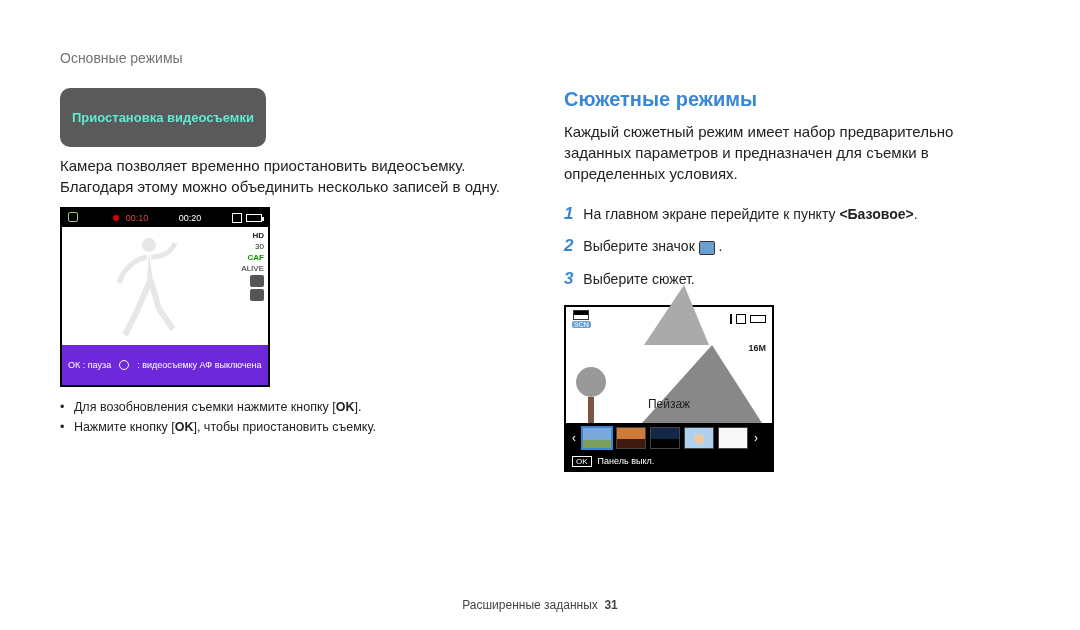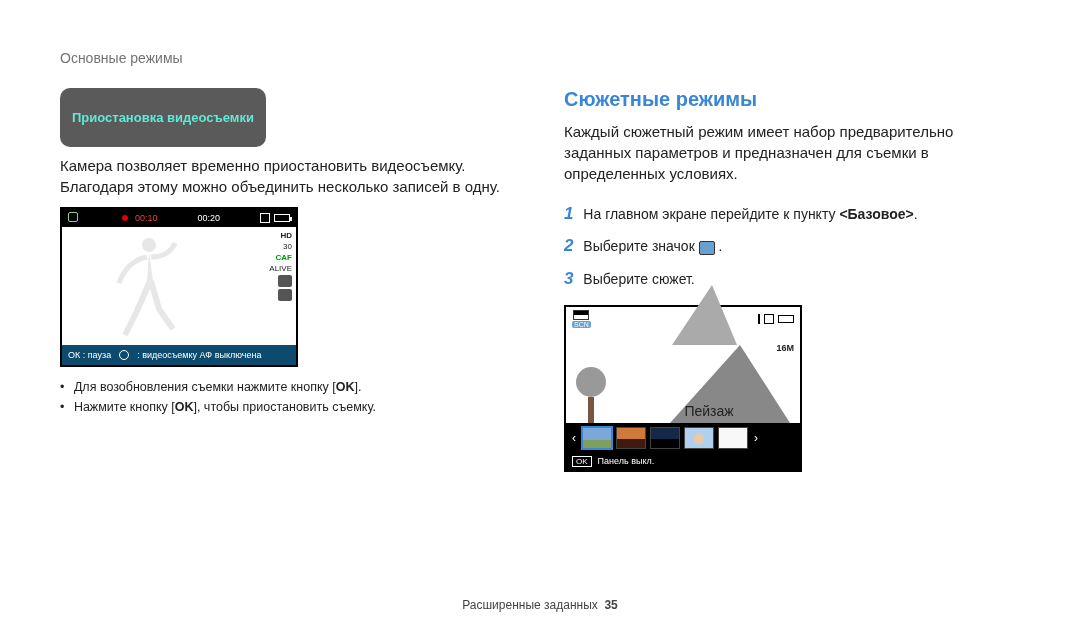--- a/index.html
+++ b/index.html
@@ -36,21 +36,21 @@
     font-weight: bold;
     font-size: 13px;
     margin-bottom: 8px;
   }
   .para {
     font-size: 15px;
     line-height: 1.4;
     margin-bottom: 10px;
   }
   .screen {
-    width: 238px;
+    width: 210px;
     border: 2px solid #000;
     background: #fff;
     font-size: 9px;
     display: flex;
     flex-direction: column;
   }
   
   .vid-top {
     background: #000;
     color: #fff;
@@ -94,21 +94,21 @@
     gap: 2px;
     font-size: 8px;
     text-align: right;
     align-items: flex-end;
     justify-content: space-between;
   }
   .badge { color:#222; }
   .caf { color:#090; font-weight:bold; }
   .icon-box { width:14px; height:12px; background:#555; border-radius:2px; }
   .vid-status {
-    background:#0c4a6e; color:#fff; padding:5px 6px; font-size:9px;
+    background:#6d28d9; color:#fff; padding:15px 6px; font-size:9px;
     display:flex; gap:8px; align-items:center;
   }
   .flower-ic {
     width:10px; height:10px; border:1px solid #fff; border-radius:50%;
     display:inline-block;
   }
   .bullets {
     margin-top: 10px;
     font-size: 12.5px;
     line-height: 1.6;
@@ -198,22 +198,22 @@
     position:absolute; left:10px; bottom:0;
   }
   .tree .trunk {
     width:6px; height:26px; background:#7a5640; margin:0 auto;
   }
   .tree .crown {
     width:30px; height:30px; background:#999; border-radius:50%;
   }
   .scn-label {
     position:absolute; left:50%; transform:translateX(-50%);
-    bottom: 4px;
-    font-size: 14px; color:#222;margin-left:26px;
+    bottom: 12px;
+    font-size: 12px; color:#222;
   }
   .thumb-strip {
     background:#000;
     display:flex;
     padding:4px;
     gap:4px;
     align-items:center;
   }
   .arrow {
     color:#fff; font-size:12px; padding:0 2px;
@@ -359,14 +359,14 @@
           <span>Панель выкл.</span>
         </div>
       </div>
 
     </div>
   </div>
 </div>
 
 <div class="footer">
   <span>Расширенные заданных</span>
-  &nbsp;<span class="pn">35</span>
+  &nbsp;<span class="pn">31</span>
 </div>
 
 </body></html>

